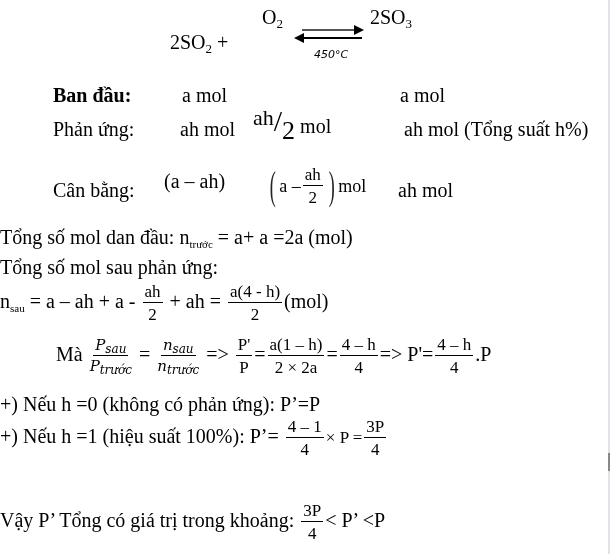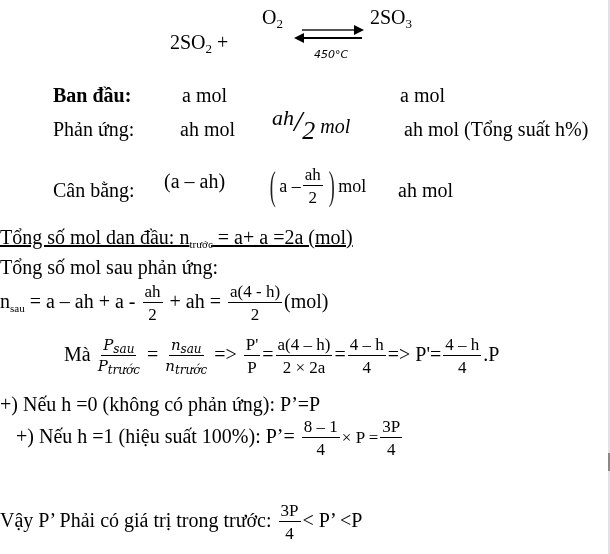--- a/index.html
+++ b/index.html
@@ -41,88 +41,88 @@
   <div class="arr bwd"></div>
 </div>
 <div class="abs" style="left:370px; top:6px;"><span>2SO</span><sub>3</sub></div>
 
 <div class="abs" style="left:53px; top:84px;font-weight:bold;">Ban đầu:</div>
 <div class="abs" style="left:182px; top:84px;">a mol</div>
 <div class="abs" style="left:400px; top:84px;">a mol</div>
 
 <div class="abs" style="left:53px; top:118px;">Phản ứng:</div>
 <div class="abs" style="left:180px; top:118px;">ah mol</div>
-<div class="abs" style="left:272px; top:104px;font-style:italic;">
+<div class="abs" style="left:253px; top:104px;">
   <span class="half"><span class="sup">ah</span><span class="slash">/</span><span class="subd">2</span></span>
   <span style="font-size:20px; vertical-align:-2px;">mol</span>
 </div>
 <div class="abs" style="left:404px; top:118px;">ah mol (Tổng suất h%)</div>
 
 <div class="abs" style="left:53px; top:179px;">Cân bằng:</div>
 <div class="abs" style="left:164px; top:170px;">(a – ah)</div>
 <div class="abs" style="left:266px; top:166px;">
   <span class="paren">(</span><span style="font-size:18px; vertical-align:middle;">a –</span><span class="frac">
       <span class="num">ah</span>
       <span class="den">2</span>
     </span><span class="paren">)</span><span style="font-size:18px; vertical-align:middle;">mol</span>
 </div>
 <div class="abs" style="left:398px; top:179px;">ah mol</div>
 
-<div class="abs" style="left:0px; top:226px;text-decoration:underline;"><span>Tổng số mol dan đầu: n</span><span class="sm-sub">trước</span><span> = a+ a =2a (mol)</span></div>
+<div class="abs" style="left:0px; top:226px;"><span>Tổng số mol dan đầu: n</span><span class="sm-sub">trước</span><span> = a+ a =2a (mol)</span></div>
 <div class="abs" style="left:0px; top:256px;text-align:right;">Tổng số mol sau phản ứng:</div>
 
 <div class="abs" style="left:0px; top:283px;">
   <span>n</span><span class="sm-sub">sau</span><span> = a – ah + a - </span><span class="frac">
       <span class="num">ah</span>
       <span class="den">2</span>
     </span><span> + ah = </span><span class="frac">
       <span class="num">a(4 - h)</span>
       <span class="den">2</span>
     </span><span>(mol)</span>
 </div>
 
-<div class="abs" style="left:16px; top:336px;padding-left:48px;">
+<div class="abs" style="left:8px; top:336px;padding-left:48px;">
   <span>Mà</span>
   <span class="frac italic">
       <span class="num"><span>P</span><span class="italic-sub">sau</span></span>
       <span class="den"><span>P</span><span class="italic-sub">trước</span></span>
     </span>
   <span>=</span>
   <span class="frac italic">
       <span class="num"><span>n</span><span class="italic-sub">sau</span></span>
       <span class="den"><span>n</span><span class="italic-sub">trước</span></span>
     </span>
   <span>=&gt;</span>
   <span class="frac">
       <span class="num">P'</span>
       <span class="den">P</span>
     </span><span>=</span><span class="frac">
-      <span class="num">a(4 – h)</span>
+      <span class="num">a(1 – h)</span>
       <span class="den">2 × 2a</span>
     </span><span>=</span><span class="frac">
       <span class="num">4 – h</span>
       <span class="den">4</span>
     </span><span>=&gt; P'=</span><span class="frac">
       <span class="num">4 – h</span>
       <span class="den">4</span>
     </span><span>.P</span>
 </div>
 
 <div class="abs" style="left:0px; top:393px;">+) Nếu h =0 (không có phản ứng): P’=P</div>
-<div class="abs" style="left:0px; top:418px;padding-left:16px;">
+<div class="abs" style="left:0px; top:418px;">
   <span>+) Nếu h =1 (hiệu suất 100%): P’= </span><span class="frac">
-      <span class="num">8 – 1</span>
+      <span class="num">4 – 1</span>
       <span class="den">4</span>
     </span><span style="font-size:17px;">× P =</span><span class="frac">
       <span class="num">3P</span>
       <span class="den">4</span>
     </span>
 </div>
 
 <div class="abs" style="left:0px; top:502px;">
-  <span>Vậy P’ Phải có giá trị trong trước: </span><span class="frac">
+  <span>Vậy P’ Tổng có giá trị trong khoảng: </span><span class="frac">
       <span class="num">3P</span>
       <span class="den">4</span>
     </span><span>&lt; P’ &lt;P</span>
 </div>
 
 <div class="scroll-edge"></div>
 <div class="scroll-thumb"></div>
 
 </body></html>

